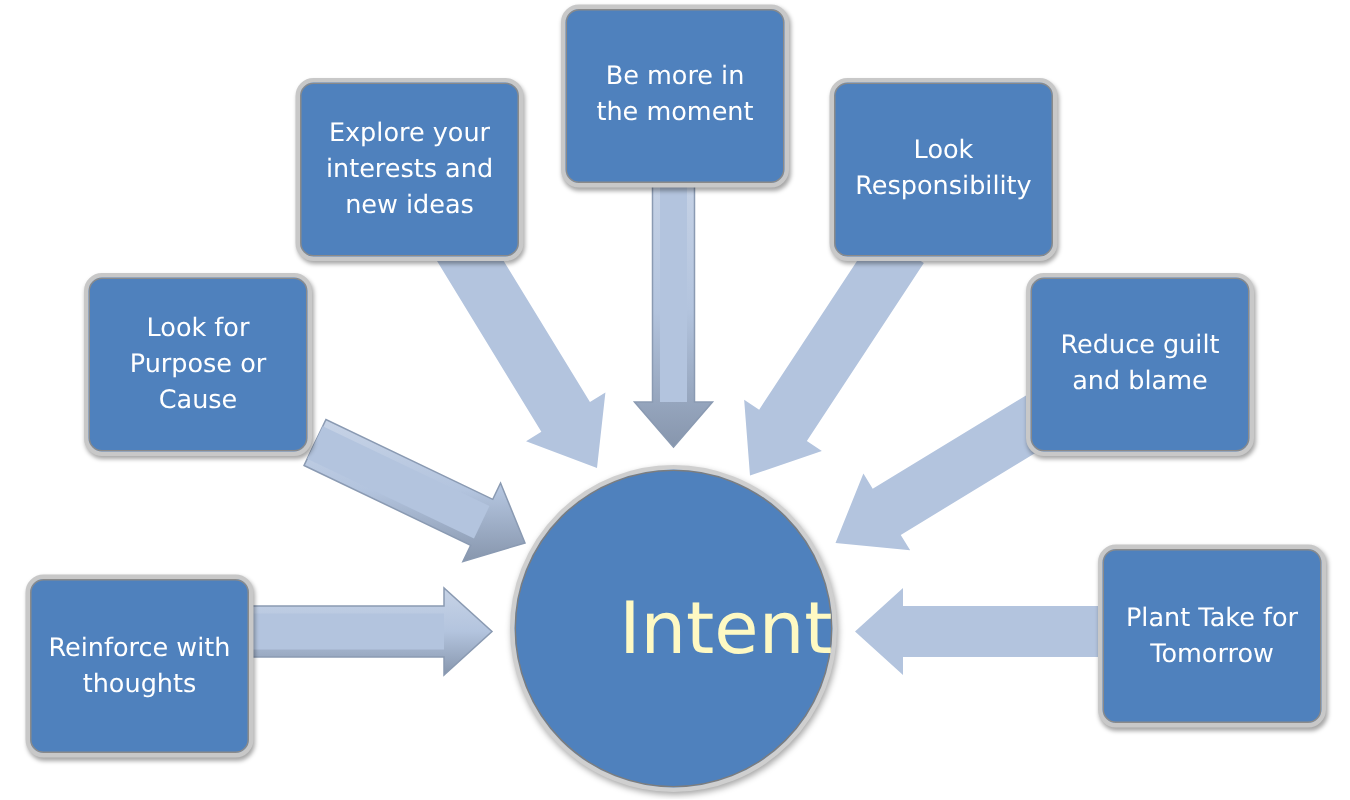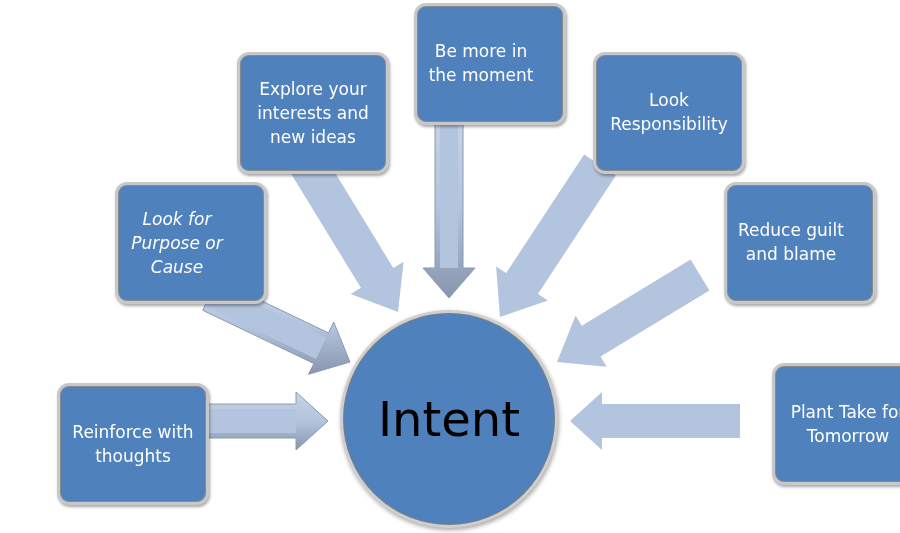--- a/index.html
+++ b/index.html
@@ -4,33 +4,32 @@
 <style>
   html, body { margin:0; padding:0; background:#ffffff; }
   body { width:900px; height:533px; position:relative; overflow:hidden;
          font-family:"DejaVu Sans", "Liberation Sans", sans-serif; }
   #arrows { position:absolute; left:0; top:0; width:900px; height:533px; }
   .box {
     position:absolute; width:146px; height:116px;
     background:#4f81bd; border-radius:12px;
     border:3px solid #c8c8c8;
     box-shadow: inset 0 0 0 1px #8a8a8a, 1px 2px 3px rgba(0,0,0,0.35);
-    display:flex; align-items:center; justify-content:flex-start;
+    display:flex; align-items:center; justify-content:center;
     text-align:center; color:#ffffff; font-size:17px; line-height:24px;
     box-sizing:content-box;
-    margin-left:40px;
   }
   .box span { display:block; padding:0 4px; }
   .circle {
     position:absolute; left:340px; top:310px; width:212px; height:212px;
     border-radius:50%; background:#4f81bd;
     border:3px solid #cfcfcf;
     box-shadow: inset 0 0 0 1px #7d7d7d, 1px 2px 4px rgba(0,0,0,0.35);
-    display:flex; align-items:center; justify-content:center;
-    color:#000000; font-size:48px;
+    display:flex; align-items:center; justify-content:flex-end;
+    color:#fef9c3; font-size:48px;
   }
 </style>
 </head>
 <body>
 
 <svg id="arrows" xmlns="http://www.w3.org/2000/svg">
   <defs>
     <linearGradient id="bevel" x1="0" y1="0" x2="0" y2="1">
       <stop offset="0" stop-color="#c7d3e6"></stop>
       <stop offset="0.5" stop-color="#b3c4de"></stop>
@@ -45,21 +44,21 @@
     <polygon points="435.0,115.0 435.0,268.0 423.0,268.0 449.0,298.0 475.0,268.0 463.0,268.0 463.0,115.0" fill="url(#bevel)" stroke="#8a9ab2" stroke-width="1"></polygon>
     <polygon points="440.0,115.0 440.0,268.0 458.0,268.0 458.0,115.0" fill="#b3c4de"></polygon>
     <polygon points="584.1,154.6 506.1,273.1 496.1,266.5 500.0,317.0 547.9,300.6 537.9,294.0 615.9,175.4" fill="#b3c4de"></polygon>
     <polygon points="690.6,259.6 581.8,325.8 575.6,315.6 557.0,362.0 606.8,366.8 600.5,356.6 709.4,290.4" fill="#b3c4de"></polygon>
     <polygon points="740.0,404.0 602.0,404.0 602.0,392.0 570.0,421.0 602.0,450.0 602.0,438.0 740.0,438.0" fill="#b3c4de"></polygon>
   </svg>
 
 <div class="box" style="left:17px;top:383px;">
   <span>Reinforce with thoughts</span>
 </div>
-<div class="box" style="left:75px;top:182px;font-style:italic;">
+<div class="box" style="left:56px;top:182px;">
   <span style="width:110px">Look for Purpose or Cause</span>
 </div>
 <div class="box" style="left:197px;top:52px;">
   <span>Explore your interests and new ideas</span>
 </div>
 <div class="box" style="left:374px;top:3px;align-items:flex-start;">
   <span style="margin-top:33px;width:120px">Be more in the moment</span>
 </div>
 <div class="box" style="left:553px;top:52px;align-items:flex-start;">
   <span style="margin-top:33px">Look Responsibility</span>

